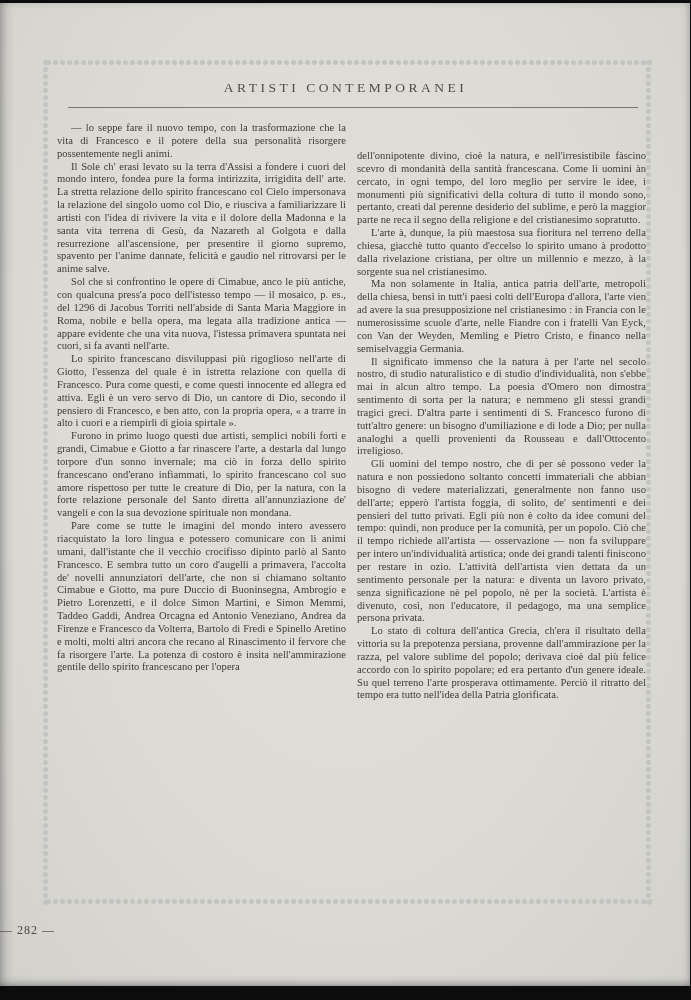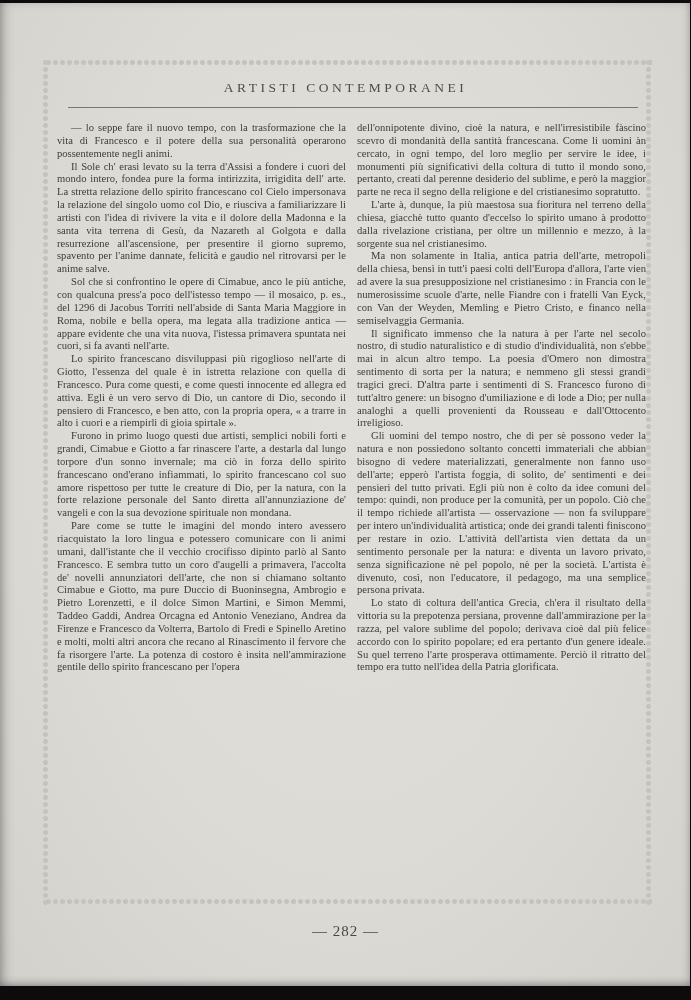--- a/index.html
+++ b/index.html
@@ -76,49 +76,48 @@
     color: #3e3c36;
     font-size: 10.6px;
     line-height: 12.85px;
   }
   .col { width: 289px; }
   .col p {
     margin: 0;
     text-align: justify;
     text-indent: 14px;
   }
-  .col p.no-indent { text-indent: 0; }
+  .col p.no-indent { text-indent: 0; margin-top: 28px; }
 
   .page-number {
     position: absolute;
     top: 920px;
     left: 0;
     width: 691px;
-    text-align: center;
-    font-size: 15px;
+    font-size: 12px;
     letter-spacing: 1px;
     color: #4a4842;
   }
 </style>
 </head>
 <body>
 
 <div class="scan-page">
 
   <div class="beads-h beads-top"></div>
   <div class="beads-h beads-bottom"></div>
   <div class="beads-v beads-left"></div>
   <div class="beads-v beads-right"></div>
 
   <div class="running-head">ARTISTI CONTEMPORANEI</div>
   <div class="head-rule"></div>
 
   <div class="text-body">
     <div class="col">
-      <p>— lo seppe fare il nuovo tempo, con la trasformazione che la vita di Francesco e il potere della sua personalità operarono possentemente negli animi.</p>
+      <p>— lo seppe fare il nuovo tempo, con la trasformazione che la vita di Francesco e il potere della sua personalità risorgere possentemente negli animi.</p>
       <p>Il Sole ch' erasi levato su la terra d'Assisi a fondere i cuori del mondo intero, fondea pure la forma intirizzita, irrigidita dell' arte. La stretta relazione dello spirito francescano col Cielo impersonava la relazione del singolo uomo col Dio, e riusciva a familiarizzare li artisti con l'idea di rivivere la vita e il dolore della Madonna e la santa vita terrena di Gesù, da Nazareth al Golgota e dalla resurrezione all'ascensione, per presentire il giorno supremo, spavento per l'anime dannate, felicità e gaudio nel ritrovarsi per le anime salve.</p>
       <p>Sol che si confrontino le opere di Cimabue, anco le più antiche, con qualcuna press'a poco dell'istesso tempo — il mosaico, p. es., del 1296 di Jacobus Torriti nell'abside di Santa Maria Maggiore in Roma, nobile e bella opera, ma legata alla tradizione antica — appare evidente che una vita nuova, l'istessa primavera spuntata nei cuori, si fa avanti nell'arte.</p>
       <p>Lo spirito francescano disviluppasi più rigoglioso nell'arte di Giotto, l'essenza del quale è in istretta relazione con quella di Francesco. Pura come questi, e come questi innocente ed allegra ed attiva. Egli è un vero servo di Dio, un cantore di Dio, secondo il pensiero di Francesco, e ben atto, con la propria opera, « a trarre in alto i cuori e a riempirli di gioia spirtale ».</p>
       <p>Furono in primo luogo questi due artisti, semplici nobili forti e grandi, Cimabue e Giotto a far rinascere l'arte, a destarla dal lungo torpore d'un sonno invernale; ma ciò in forza dello spirito francescano ond'erano infiammati, lo spirito francescano col suo amore rispettoso per tutte le creature di Dio, per la natura, con la forte relazione personale del Santo diretta all'annunziazione de' vangeli e con la sua devozione spirituale non mondana.</p>
       <p>Pare come se tutte le imagini del mondo intero avessero riacquistato la loro lingua e potessero comunicare con li animi umani, dall'istante che il vecchio crocifisso dipinto parlò al Santo Francesco. E sembra tutto un coro d'augelli a primavera, l'accolta de' novelli annunziatori dell'arte, che non si chiamano soltanto Cimabue e Giotto, ma pure Duccio di Buoninsegna, Ambrogio e Pietro Lorenzetti, e il dolce Simon Martini, e Simon Memmi, Taddeo Gaddi, Andrea Orcagna ed Antonio Veneziano, Andrea da Firenze e Francesco da Volterra, Bartolo di Fredi e Spinello Aretino e molti, molti altri ancora che recano al Rinascimento il fervore che fa risorgere l'arte. La potenza di costoro è insita nell'ammirazione gentile dello spirito francescano per l'opera</p>
     </div>
     <div class="col">
       <p class="no-indent">dell'onnipotente divino, cioè la natura, e nell'irresistibile fàscino scevro di mondanità della santità francescana. Come li uomini àn cercato, in ogni tempo, del loro meglio per servire le idee, i monumenti più significativi della coltura di tutto il mondo sono, pertanto, creati dal perenne desiderio del sublime, e però la maggior parte ne reca il segno della religione e del cristianesimo sopratutto.</p>
       <p>L'arte à, dunque, la più maestosa sua fioritura nel terreno della chiesa, giacchè tutto quanto d'eccelso lo spirito umano à prodotto dalla rivelazione cristiana, per oltre un millennio e mezzo, à la sorgente sua nel cristianesimo.</p>
       <p>Ma non solamente in Italia, antica patria dell'arte, metropoli della chiesa, bensì in tutt'i paesi colti dell'Europa d'allora, l'arte vien ad avere la sua presupposizione nel cristianesimo : in Francia con le numerosissime scuole d'arte, nelle Fiandre con i fratelli Van Eyck, con Van der Weyden, Memling e Pietro Cristo, e financo nella semiselvaggia Germania.</p>

